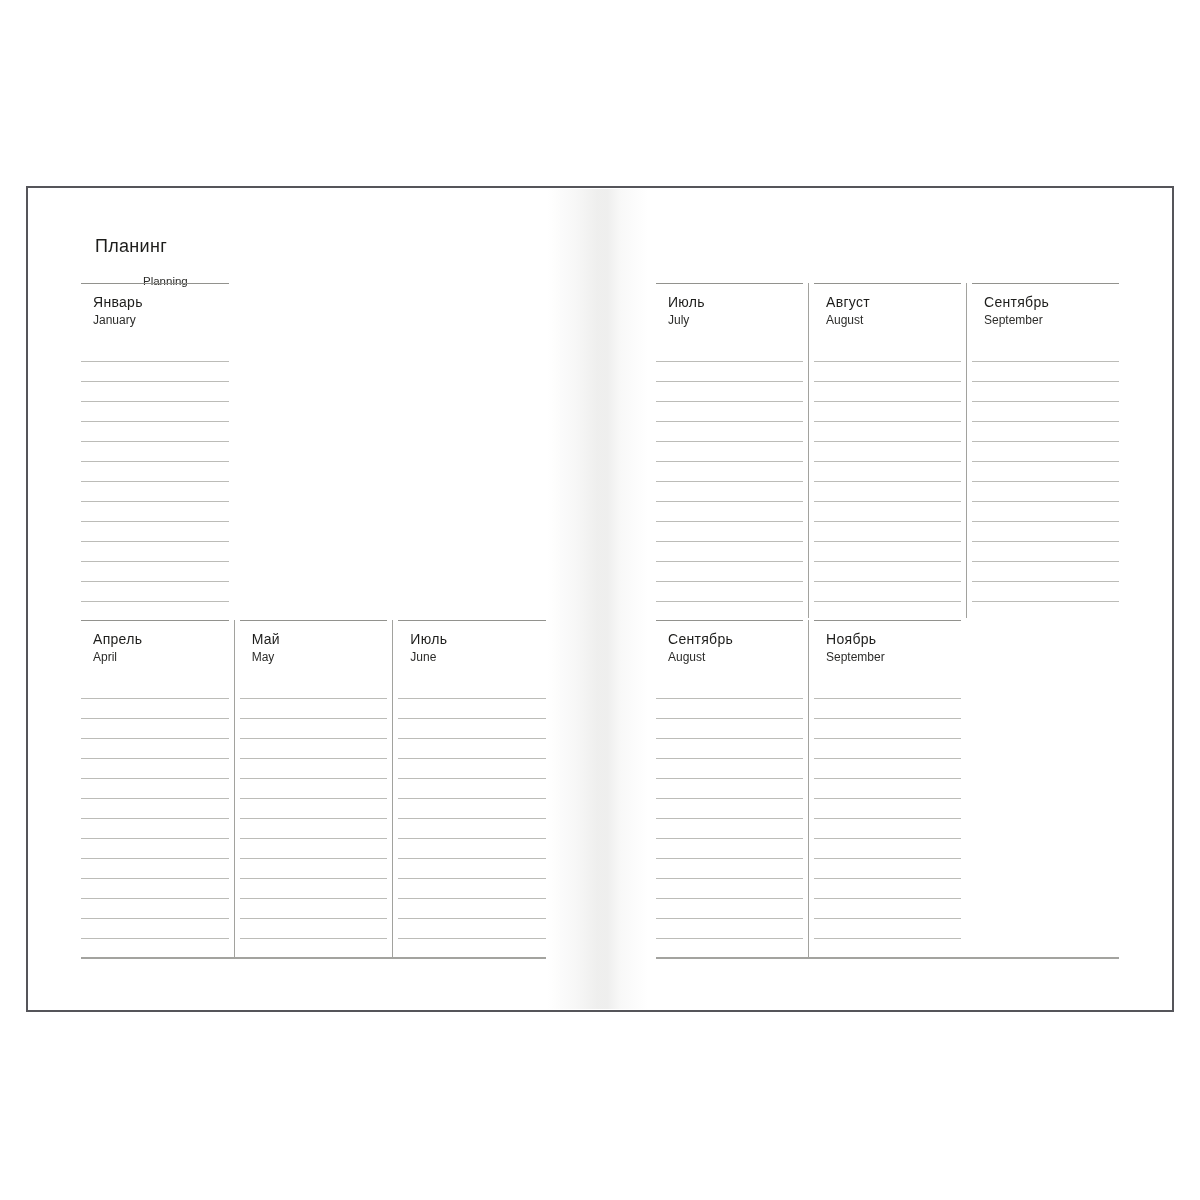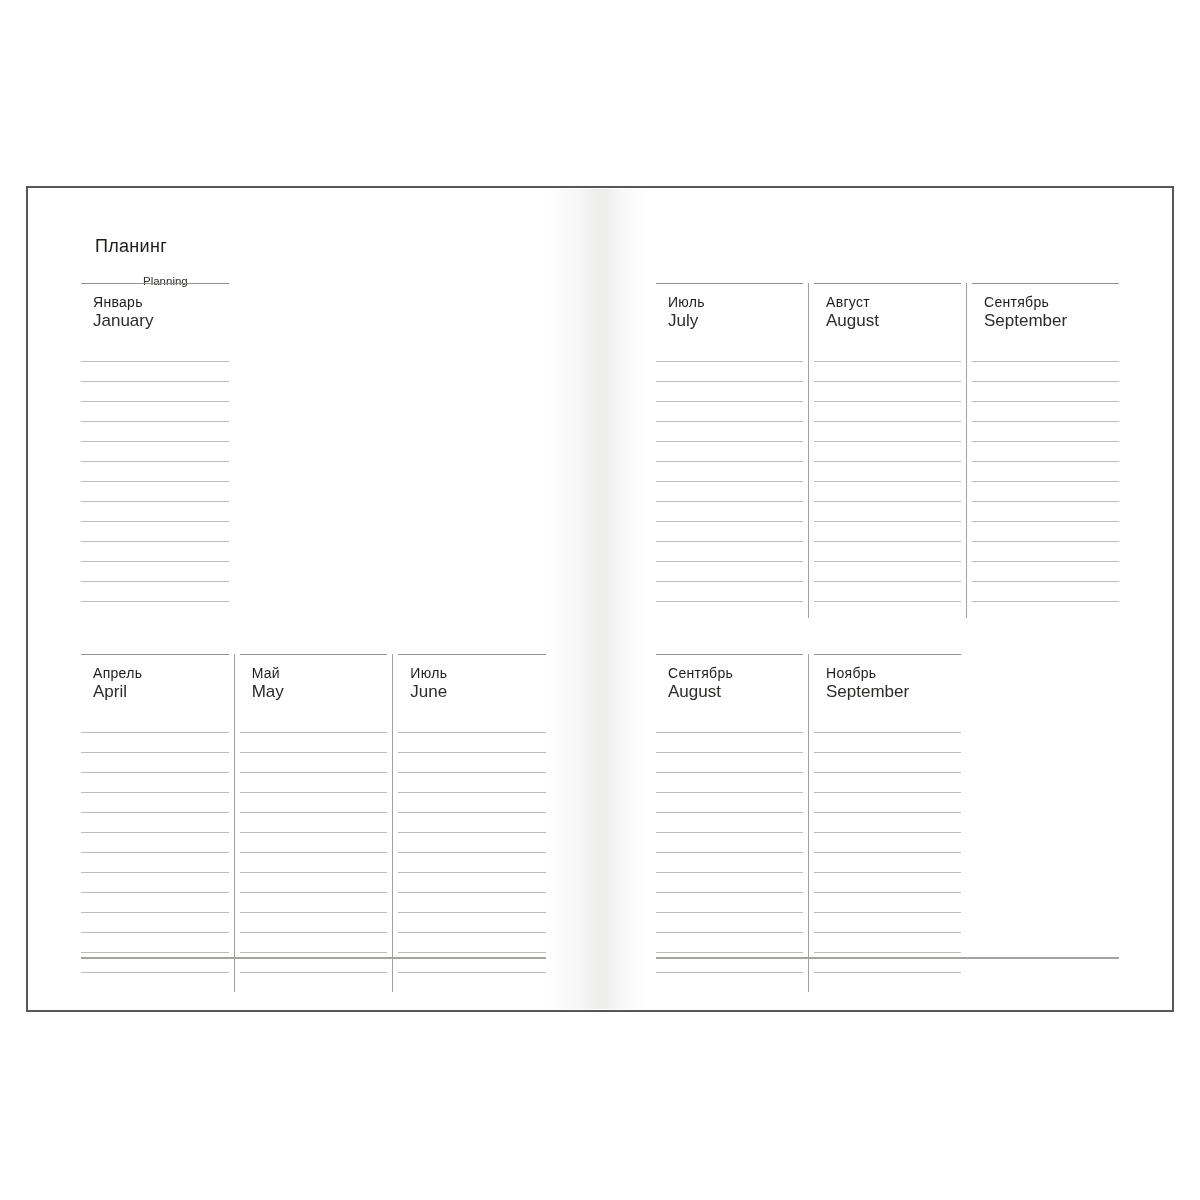--- a/index.html
+++ b/index.html
@@ -35,29 +35,29 @@
   .title{position:absolute;left:95px;top:236px;z-index:1;}
   .title-ru{font-size:18px;line-height:20px;letter-spacing:0.3px;color:var(--text-primary);}
   .title-en{font-size:11.5px;line-height:14px;margin-top:18px;color:var(--text-secondary);padding-left:48px;}
 
   
   .row{position:absolute;display:grid;grid-template-columns:repeat(3,1fr);
     column-gap:11px;z-index:1;}
   .lp{left:81px;width:465px;}
   .rp{left:656px;width:463px;}
   .r1{top:283px;height:335px;}
-  .r2{top:654px;height:338px;}
+  .r2{top:620px;height:338px;}
 
   .cell{position:relative;border-top:1.5px solid var(--cell-border);}
   .cell + .cell::before{content:"";position:absolute;left:-6px;top:-1.5px;
     width:1px;height:calc(100% + 1.5px);background:var(--divider);}
 
   .m-ru{margin:8px 0 0 12px;font-size:14px;line-height:20px;letter-spacing:0.3px;
     color:var(--text-primary);white-space:nowrap;}
-  .m-en{margin:2px 0 0 12px;font-size:17px;line-height:13px;
+  .m-en{margin:2px 0 0 12px;font-size:12px;line-height:13px;
     color:var(--text-secondary);white-space:nowrap;}
 
   .lines{position:absolute;left:0;right:0;top:58px;height:260px;
     background:repeating-linear-gradient(to bottom,
       rgba(0,0,0,0) 0px,rgba(0,0,0,0) 19px,
       var(--ruled-line) 19px,var(--ruled-line) 20px);}
 
   
   .bottom-rule{position:absolute;top:957px;height:2px;background:var(--bottom-rule);z-index:1;}
   .bottom-rule.lp{left:81px;width:465px;}

